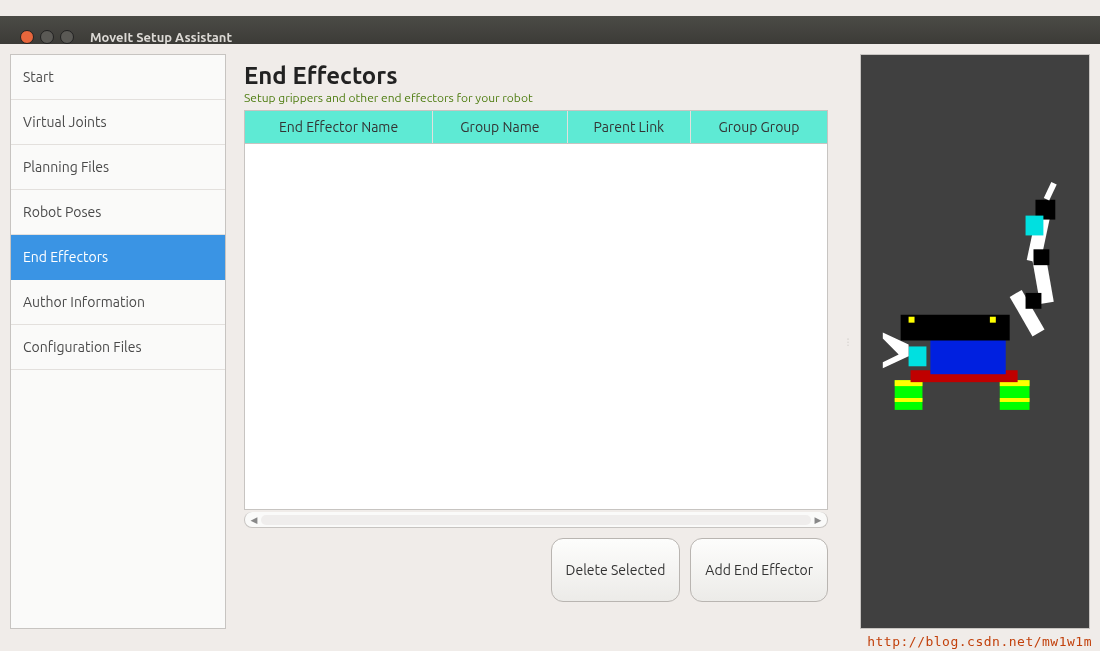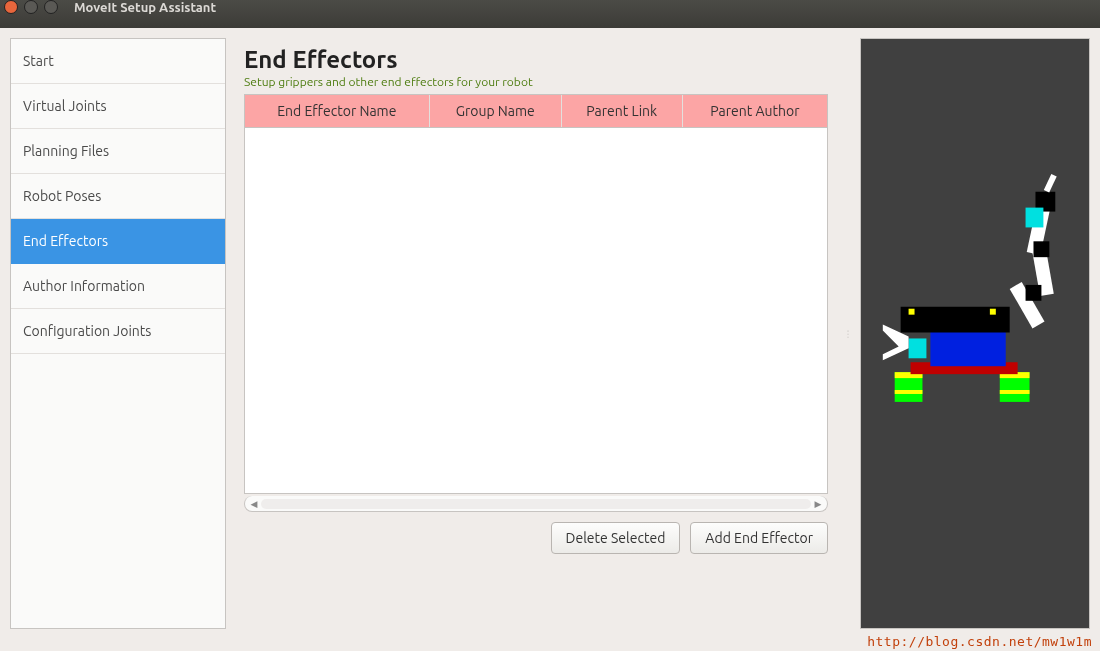--- a/index.html
+++ b/index.html
@@ -1,39 +1,39 @@
 <!DOCTYPE html>
 <html><head>
 <meta charset="utf-8">
 <style>
   * { box-sizing: border-box; font-family: Ubuntu, "Segoe UI", Arial, sans-serif; }
   body { margin:0; background:#f5f5f5; }
   .window { width:1100px; height:651px; background:#f0ece9; display:flex; flex-direction:column; }
-  .titlebar { height:28px; background:linear-gradient(to bottom,#4b4b46,#3c3b37); display:flex; align-items:flex-start; padding:0 4px; font-size:13px; color:#dcd9d5; font-weight:bold; }
+  .titlebar { height:28px; background:linear-gradient(to bottom,#4b4b46,#3c3b37); display:flex; align-items:flex-end; padding:0 20px; font-size:13px; color:#dcd9d5; font-weight:bold;margin-top:16px; }
   .tb-btn { width:14px; height:14px; border-radius:50%; margin-right:6px; border:1px solid #222; display:inline-block; }
   .tb-close { background:#e8663c; }
   .tb-min   { background:#5a5955; }
   .tb-max   { background:#5a5955; }
   .tb-title { margin-left:10px; }
   .client { flex:1; display:flex; padding:10px 10px 22px 10px; gap:10px; position:relative; }
   .sidebar { width:216px; border:1px solid #c7c4c1; background:#fafaf9; }
   .sidebar-item { padding:14px 12px; font-size:14px; color:#4a4a4a; border-bottom:1px solid #e3e0dd; cursor:pointer; }
   .sidebar-item.selected { background:#3a94e4; color:#fff; border-bottom:1px solid #3a94e4; }
   .main { flex:1; display:flex; flex-direction:column; padding:4px 8px 0 8px; }
   h1.page-title { font-size:24px; font-weight:bold; margin:4px 0 2px 0; color:#222; }
   .page-sub { font-size:12px; color:#4d7c0f; margin-bottom:6px; }
   .table-wrap { border:1px solid #c7c4c1; background:#fff; height:400px; overflow:hidden; }
   table { width:100%; border-collapse:collapse; }
-  th { font-weight:normal; font-size:14px; color:#333; padding:8px 10px; text-align:center; border-right:1px solid #e3e0dd; border-bottom:1px solid #c7c4c1; background:#fca5a5; }
+  th { font-weight:normal; font-size:14px; color:#333; padding:8px 10px; text-align:center; border-right:1px solid #e3e0dd; border-bottom:1px solid #c7c4c1; background:#5eead4; }
   th:last-child { border-right:none; }
   .scrollbar { height:16px; background:#fafaf9; border:1px solid #c7c4c1; border-top:none; border-radius:8px; margin-top:2px; display:flex; align-items:center; padding:2px; }
   .sb-track { flex:1; height:10px; background:#efedec; border-radius:6px; position:relative; }
   .sb-arrow { width:14px; text-align:center; font-size:9px; color:#888; }
   .button-row { display:flex; justify-content:flex-end; gap:10px; margin-top:10px; }
-  .btn { padding:7px 14px; font-size:14px; border:1px solid #b9b5b1; border-radius:4px; background:linear-gradient(#fdfdfc,#ecebe8); color:#333; cursor:pointer; }
+  .btn { padding:23px 14px; font-size:14px; border:1px solid #b9b5b1; border-radius:12px; background:linear-gradient(#fdfdfc,#ecebe8); color:#333; cursor:pointer; }
   .preview { width:230px; border:1px solid #c7c4c1; background:#404040; position:relative; overflow:hidden; }
   .preview svg { width:100%; height:100%; }
   .watermark { position:absolute; right:8px; bottom:2px; font-family:monospace; font-size:13px; color:#c2410c; letter-spacing:0.5px; }
   .splitter { width:4px; display:flex; align-items:center; justify-content:center; color:#c7c4c1; font-size:9px; }
 </style>
 </head>
 <body>
 
 <div class="window">
   <div class="titlebar">
@@ -45,35 +45,35 @@
 
   <div class="client">
 
     <div class="sidebar">
       <div class="sidebar-item"><span>Start</span></div>
       <div class="sidebar-item"><span>Virtual Joints</span></div>
       <div class="sidebar-item"><span>Planning Files</span></div>
       <div class="sidebar-item"><span>Robot Poses</span></div>
       <div class="sidebar-item selected"><span>End Effectors</span></div>
       <div class="sidebar-item"><span>Author Information</span></div>
-      <div class="sidebar-item"><span>Configuration Joints</span></div>
+      <div class="sidebar-item"><span>Configuration Files</span></div>
     </div>
 
     <div class="main">
       <h1 class="page-title">End Effectors</h1>
       <div class="page-sub">Setup grippers and other end effectors for your robot</div>
 
       <div class="table-wrap">
         <table>
           <thead>
             <tr>
               <th>End Effector Name</th>
               <th>Group Name</th>
               <th>Parent Link</th>
-              <th>Parent Author</th>
+              <th>Group Group</th>
             </tr>
           </thead>
           <tbody></tbody>
         </table>
       </div>
       <div class="scrollbar">
         <span class="sb-arrow">◀</span>
         <div class="sb-track"></div>
         <span class="sb-arrow">▶</span>
       </div>

